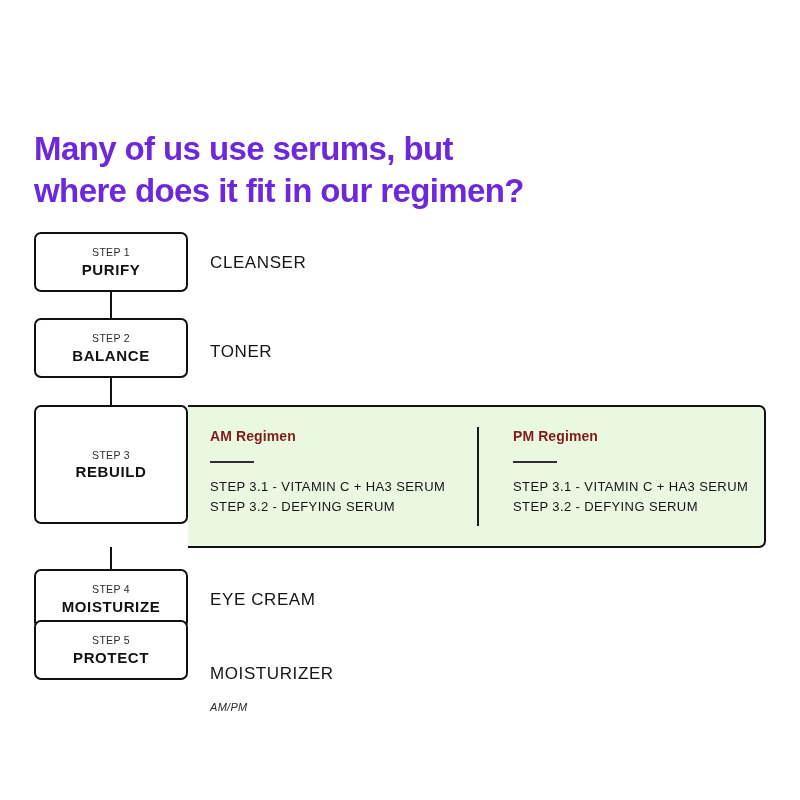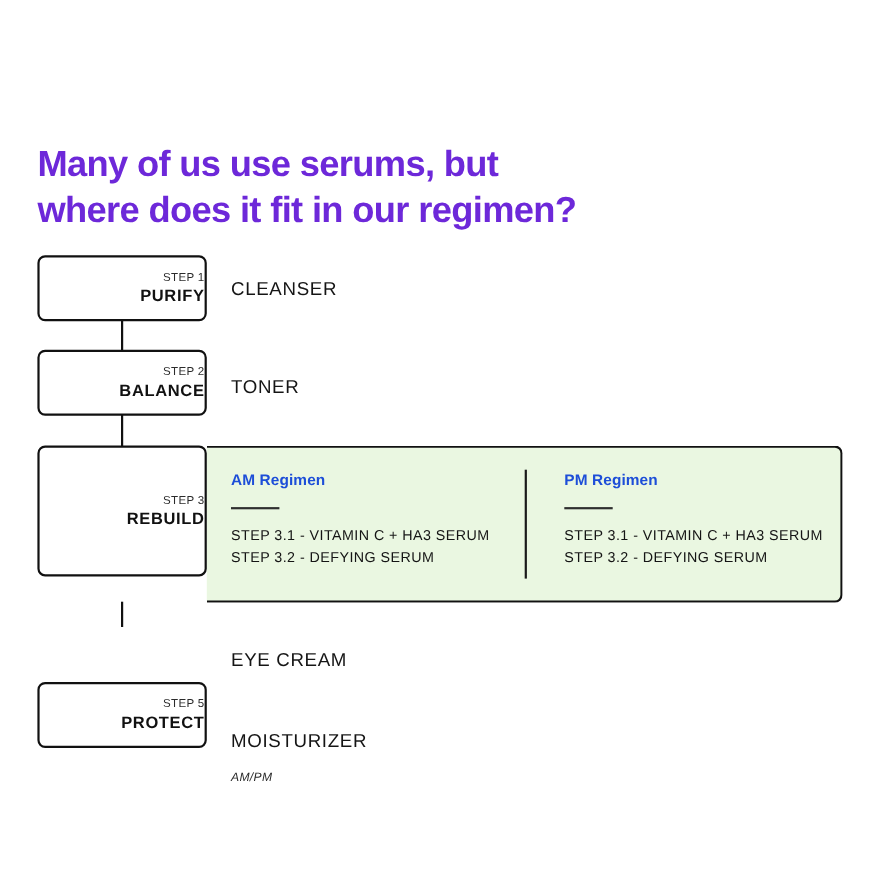--- a/index.html
+++ b/index.html
@@ -39,21 +39,21 @@
   .step-box {
     position: absolute;
     left: 34px;
     width: 154px;
     box-sizing: border-box;
     border: 2px solid #111111;
     border-radius: 7px;
     background: #ffffff;
     display: flex;
     flex-direction: column;
-    align-items: flex-end;
+    align-items: center;
     justify-content: center;
     z-index: 3;
   }
   .step-num {
     font-size: 10.5px;
     font-weight: normal;
     letter-spacing: 0.3px;
     color: #2b2b2b;
     line-height: 1.2;
     margin-bottom: 2px;
@@ -135,21 +135,21 @@
     left: 0;
     top: 20px;
     bottom: 20px;
     width: 2px;
     background: #1a1a1a;
   }
   .regimen-title {
     font-size: 14px;
     font-weight: bold;
     letter-spacing: 0.1px;
-    color: #1d4ed8;
+    color: #7f1d1d;
     line-height: 1.1;
   }
   .regimen-rule {
     width: 44px;
     height: 1.5px;
     background: #2f2f2f;
     margin: 17px 0 14px 0;
   }
   .regimen-item {
     font-size: 13px;
@@ -194,20 +194,24 @@
     <div class="step-name">PURIFY</div>
   </div>
   <div class="step-box" id="box2">
     <div class="step-num">STEP 2</div>
     <div class="step-name">BALANCE</div>
   </div>
   <div class="step-box" id="box3">
     <div class="step-num">STEP 3</div>
     <div class="step-name">REBUILD</div>
   </div>
+  <div class="step-box" id="box4">
+    <div class="step-num">STEP 4</div>
+    <div class="step-name">MOISTURIZE</div>
+  </div>
   <div class="step-box" id="box5">
     <div class="step-num">STEP 5</div>
     <div class="step-name">PROTECT</div>
   </div>
 
   <div class="product-label" id="label1">CLEANSER</div>
   <div class="product-label" id="label2">TONER</div>
   <div class="product-label" id="label4">EYE CREAM</div>
   <div class="product-label" id="label5">
     <span>MOISTURIZER</span>

